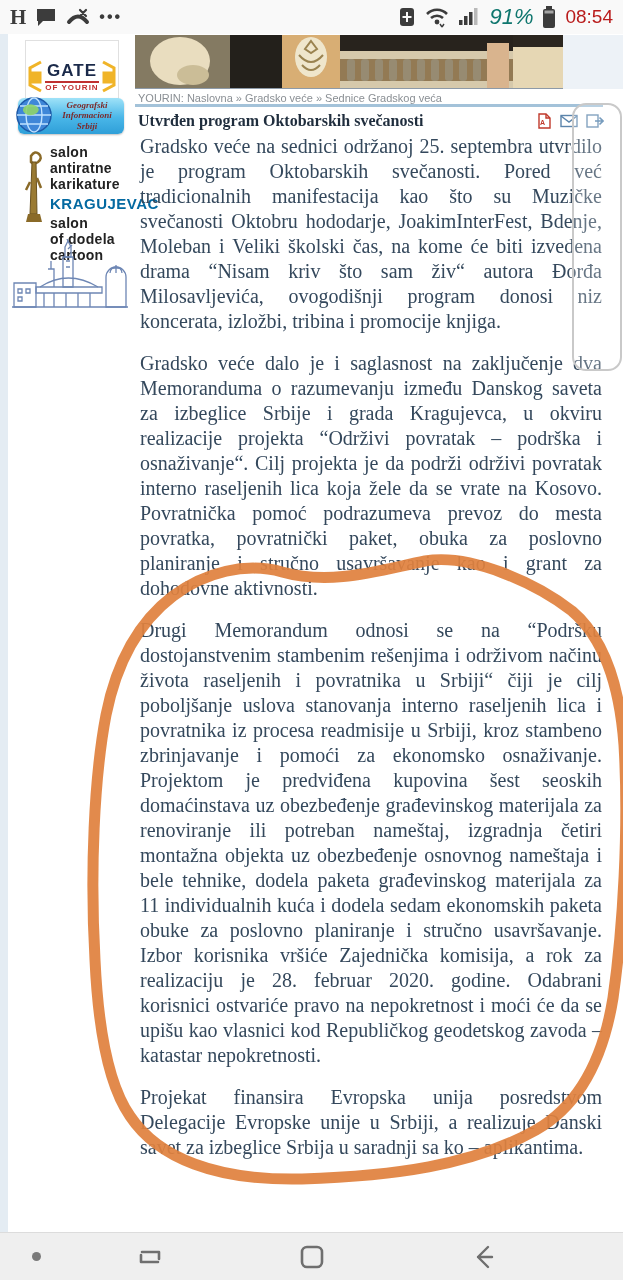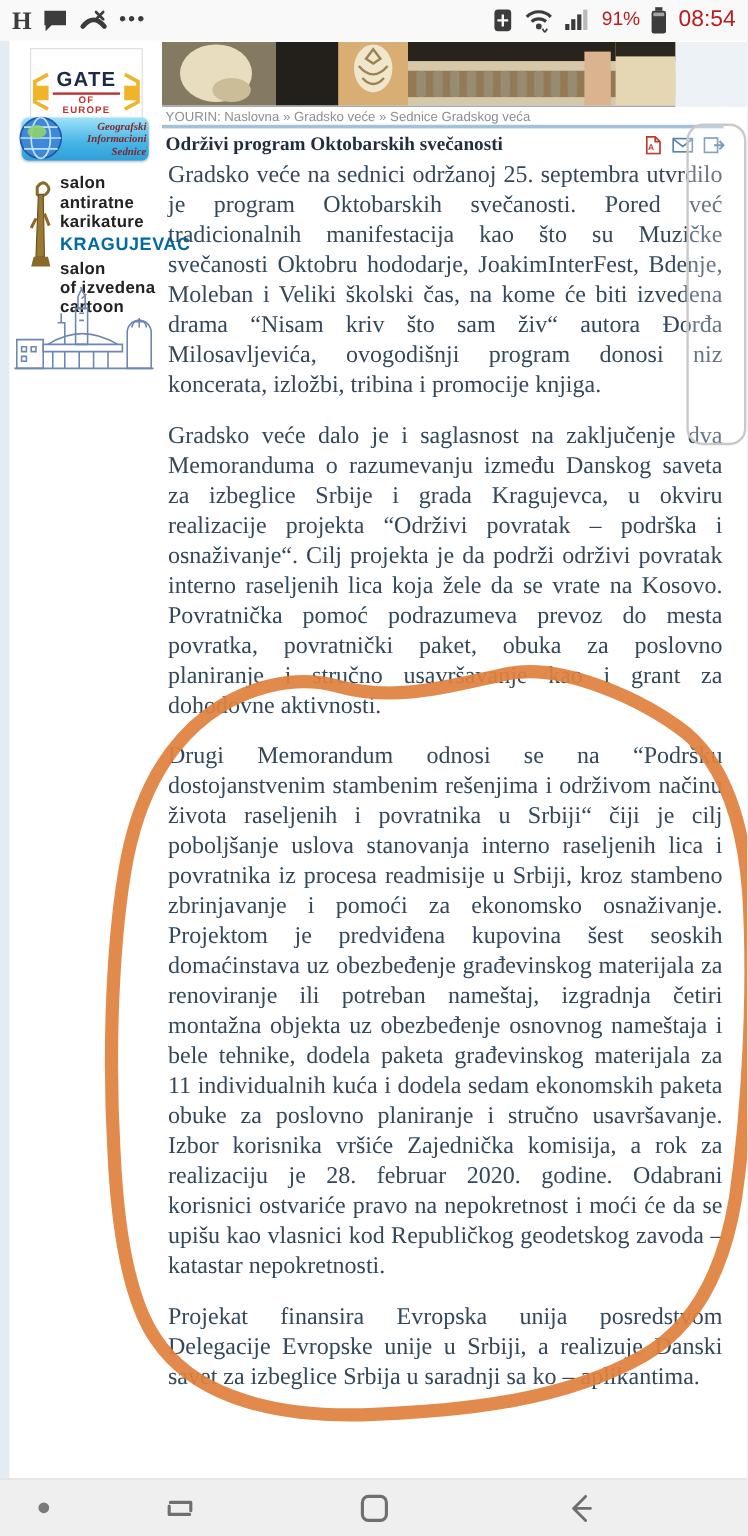--- a/index.html
+++ b/index.html
@@ -5,21 +5,21 @@
   html,body{margin:0;padding:0;background:#dfe3e8;}
   .screen{position:relative;width:623px;height:1280px;background:#ffffff;overflow:hidden;
           font-family:"Liberation Sans",sans-serif;}
 
   
   .statusbar{position:absolute;left:0;top:0;width:623px;height:34px;background:#f9f9f9;
              display:flex;align-items:center;justify-content:space-between;padding:0 10px;box-sizing:border-box;}
   .sb-left,.sb-right{display:flex;align-items:center;gap:9px;color:#3c3c3c;}
   .sb-h{font-family:"Liberation Serif",serif;font-weight:bold;font-size:21px;color:#3c3c3c;}
   .sb-dots{font-size:16px;font-weight:bold;letter-spacing:2px;color:#3c3c3c;}
-  .sb-text{font-size:16px;color:#b91c1c;}
+  .sb-text{font-size:22px;color:#0f766e;font-style:italic;}
   .sb-time{font-size:19px;color:#b91c1c;}
 
   
   .navbar{position:absolute;left:0;top:1232px;width:623px;height:48px;background:#efefef;border-top:1px solid #dcdcdc;
           display:flex;align-items:center;}
   .nav-dot{position:absolute;left:32px;top:19px;width:9px;height:9px;border-radius:50%;background:#7a7a7a;}
   .nav-btn{position:absolute;top:6px;width:64px;height:36px;display:flex;align-items:center;justify-content:center;}
 
   
   .page{position:absolute;left:0;top:34px;width:623px;height:1198px;background:#ffffff;}
@@ -28,21 +28,21 @@
 
   .gate-logo{position:absolute;left:17px;top:6px;width:92px;height:72px;background:#ffffff;border:1px solid #e0e0e0;
              display:flex;align-items:center;justify-content:center;gap:2px;}
   .gate-mid{text-align:center;line-height:1;}
   .gate-word{font-size:17px;font-weight:bold;color:#1b2a4a;letter-spacing:1px;font-family:"Liberation Sans",sans-serif;}
   .gate-sub{font-size:8px;font-weight:bold;color:#c03030;letter-spacing:1px;border-top:2px solid #c03030;margin-top:2px;padding-top:1px;}
 
   .gis-logo{position:absolute;left:10px;top:64px;width:106px;height:36px;border-radius:6px;
             background:linear-gradient(180deg,#9fe2f8 0%,#49b6e8 55%,#2f9fd8 100%);
             box-shadow:0 1px 2px rgba(0,0,0,.25);}
-  .gis-text{position:absolute;left:34px;top:2px;width:70px;text-align:right;
+  .gis-text{position:absolute;left:34px;top:2px;width:70px;text-align:center;
             font-family:"Liberation Serif",serif;font-style:italic;font-weight:bold;
             font-size:9px;color:#7c2a2a;line-height:1.15;}
   .gis-globe{position:absolute;left:-4px;top:-3px;width:40px;height:40px;}
 
   .salon-logo{position:absolute;left:10px;top:110px;width:112px;height:82px;}
   .salon-statue{position:absolute;left:2px;top:4px;width:26px;height:76px;}
   .salon-texts{position:absolute;left:32px;top:0;}
   .salon-small{font-size:14px;font-weight:bold;color:#222;line-height:1.15;letter-spacing:.3px;}
   .salon-big{font-size:15px;font-weight:bold;color:#0369a1;letter-spacing:.5px;margin:3px 0 3px 0;}
 
@@ -118,55 +118,55 @@
     <div class="left-strip"></div>
 
     <div class="sidebar">
 
       <div class="gate-logo">
         <svg width="16" height="34" viewBox="0 0 16 34">
           <path d="M14 2 L3 8 v5 h10 v3 h-10 v3 h10 v3 h-10 v3 l11 6" fill="none" stroke="#f0b428" stroke-width="3"></path>
         </svg>
         <div class="gate-mid">
           <div class="gate-word">GATE</div>
-          <div class="gate-sub">OF EUROPE</div>
+          <div class="gate-sub">OF YOURIN</div>
         </div>
         <svg width="16" height="34" viewBox="0 0 16 34">
           <path d="M2 2 L13 8 v5 h-10 v3 h10 v3 h-10 v3 h10 v3 l-11 6" fill="none" stroke="#f0b428" stroke-width="3"></path>
         </svg>
       </div>
 
       <div class="gis-logo">
         <svg class="gis-globe" viewBox="0 0 40 40">
           <circle cx="20" cy="20" r="17" fill="#3f87d8" stroke="#1d5aa8" stroke-width="1.5"></circle>
           <ellipse cx="20" cy="20" rx="8" ry="17" fill="none" stroke="#bfe2ff" stroke-width="1.4"></ellipse>
           <path d="M3 20 h34 M6 11 h28 M6 29 h28" stroke="#bfe2ff" stroke-width="1.4" fill="none"></path>
           <path d="M10 12 q6 -5 12 -1 q5 3 1 7 q-6 4 -11 1 q-5 -3 -2 -7z" fill="#8fd46a" opacity="0.9"></path>
         </svg>
         <div class="gis-text">
           <div>Geografski</div>
           <div>Informacioni</div>
-          <div>Sednice</div>
+          <div>Srbiji</div>
         </div>
       </div>
 
       <div class="salon-logo">
         <svg class="salon-statue" viewBox="0 0 26 76">
           <path d="M11 8 q4 -6 8 -2 q4 4 -1 8 q-4 3 -7 0 z" fill="none" stroke="#8a6a28" stroke-width="2.5"></path>
           <path d="M12 14 l-2 52 h7 l-1 -52 z" fill="#9a7a32" stroke="#6a5220" stroke-width="1"></path>
           <path d="M8 66 h12 l2 8 h-16 z" fill="#8a6a28"></path>
           <path d="M10 34 l-4 8 M17 30 l4 10" stroke="#8a6a28" stroke-width="2.5" fill="none"></path>
         </svg>
         <div class="salon-texts">
           <div class="salon-small">salon</div>
           <div class="salon-small">antiratne</div>
           <div class="salon-small">karikature</div>
           <div class="salon-big">KRAGUJEVAC</div>
           <div class="salon-small">salon</div>
-          <div class="salon-small">of izvedena</div>
+          <div class="salon-small">of dodela</div>
           <div class="salon-small">cartoon</div>
         </div>
       </div>
 
       <svg class="skyline" viewBox="0 0 120 85">
         <g fill="none" stroke="#6d86b4" stroke-width="1.3">
           <path d="M55 8 l3 -6 l3 6 v10 h-6 z"></path>
           <path d="M53 18 h10 v30 h-10 z M56 22 h4 M56 28 h4"></path>
           <path d="M58 2 l-1 -2 M58 10 l4 -4"></path>
           <path d="M30 48 q28 -18 58 0"></path>
@@ -212,21 +212,21 @@
         <rect x="352" y="8" width="22" height="45" fill="#d9b48e"></rect>
         <rect x="378" y="0" width="50" height="53" fill="#e6d7b4"></rect>
         <rect x="378" y="0" width="50" height="12" fill="#2b261f"></rect>
       </svg>
       <div class="banner-right-gap"></div>
 
       <div class="crumb">YOURIN: Naslovna » Gradsko veće » Sednice Gradskog veća</div>
       <div class="crumb-rule"></div>
 
       <div class="title-row">
-        <span class="art-title">Održivi program Oktobarskih svečanosti</span>
+        <span class="art-title">Utvrđen program Oktobarskih svečanosti</span>
         <span class="title-icons">
           <svg width="16" height="16" viewBox="0 0 16 16">
             <path d="M3 1 h7 l4 4 v10 h-11 z" fill="#fff" stroke="#c0392b" stroke-width="1.4"></path>
             <path d="M10 1 v4 h4" fill="none" stroke="#c0392b" stroke-width="1.4"></path>
             <text x="4" y="12" font-size="7" fill="#c0392b" font-family="Liberation Sans,sans-serif" font-weight="bold">A</text>
           </svg>
           <svg width="18" height="16" viewBox="0 0 18 16">
             <rect x="1" y="2.5" width="16" height="11" fill="#fff" stroke="#5b84ab" stroke-width="1.4"></rect>
             <path d="M1 3 l8 6 l8 -6" fill="none" stroke="#5b84ab" stroke-width="1.4"></path>
           </svg>

